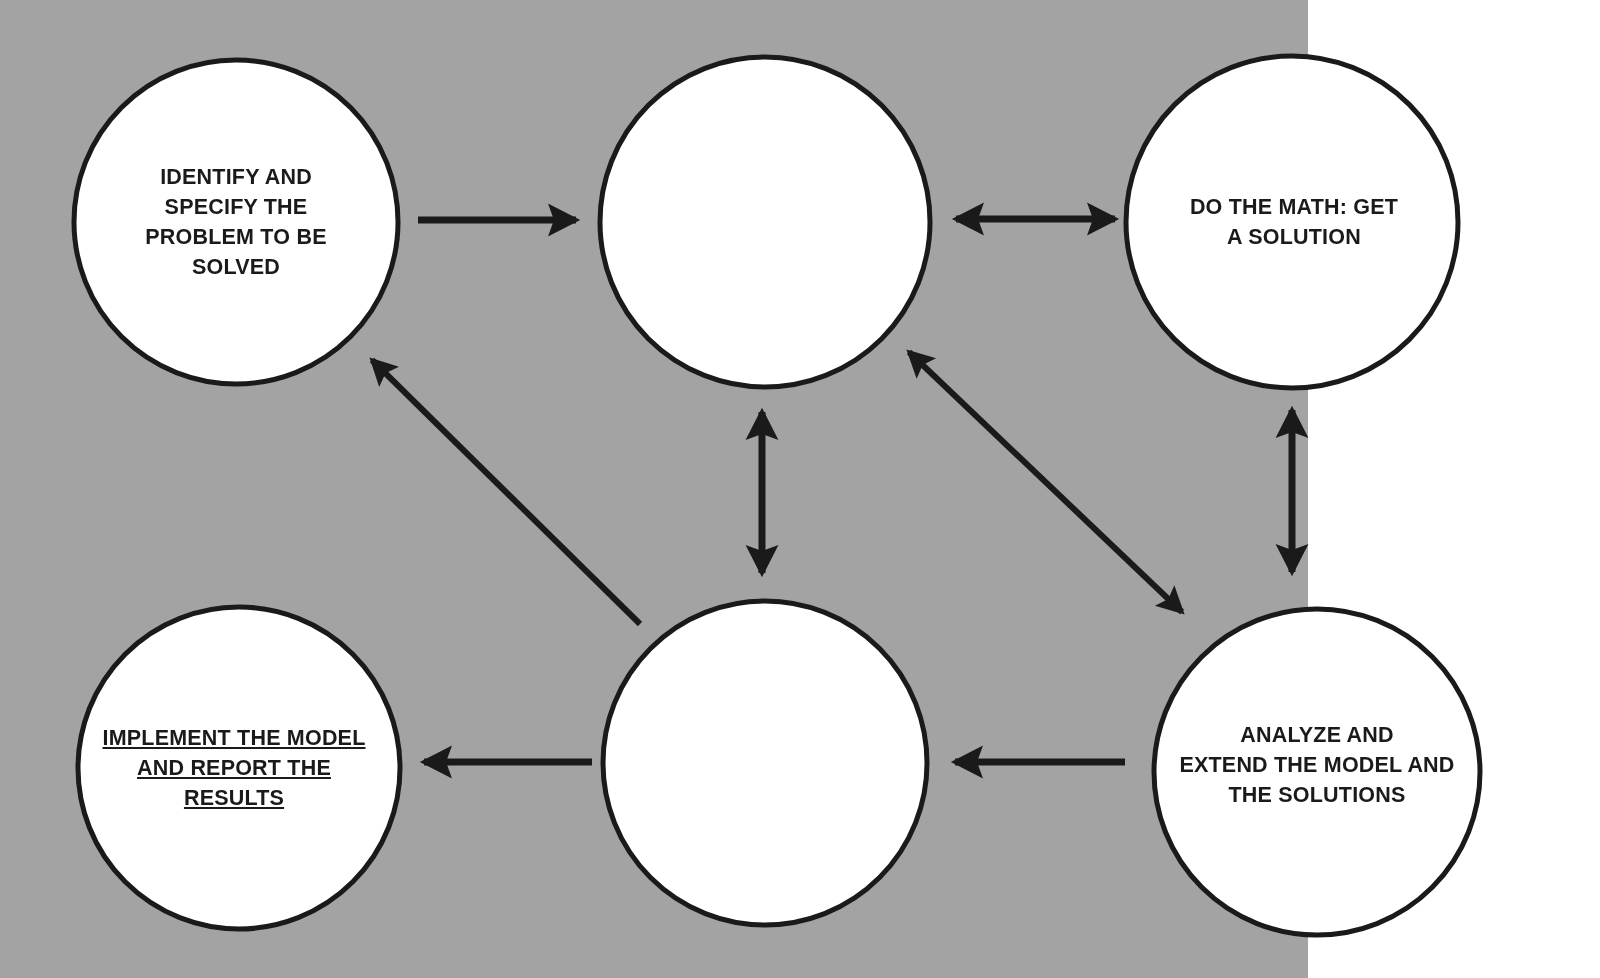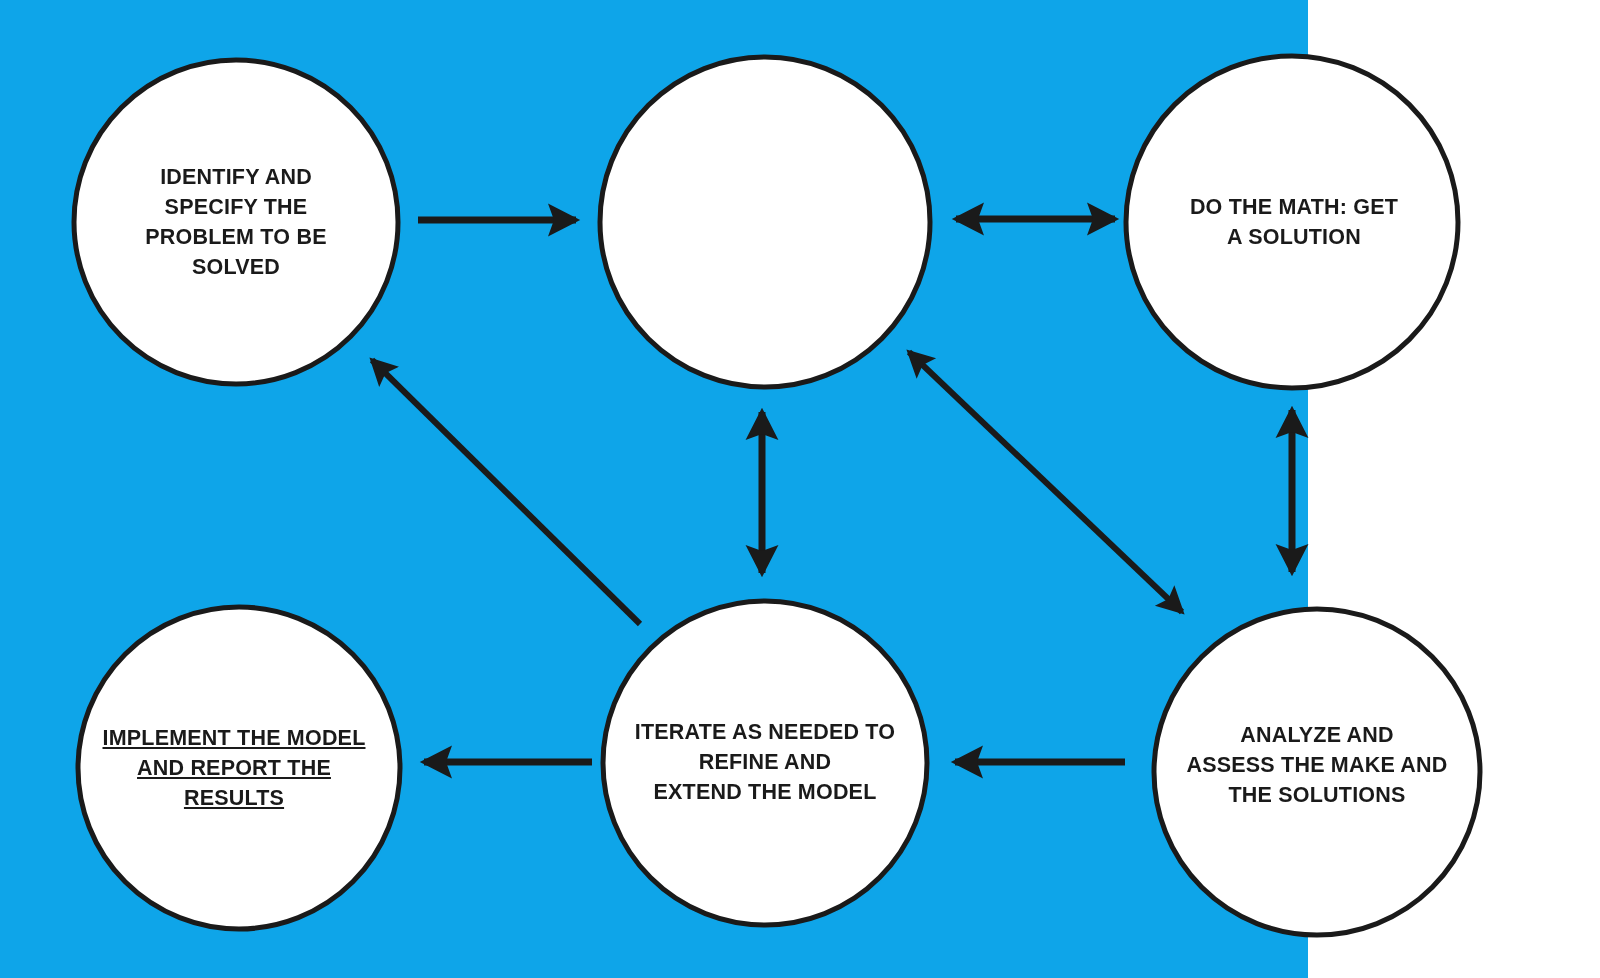--- a/index.html
+++ b/index.html
@@ -10,21 +10,21 @@
   body {
     width: 1600px;
     height: 978px;
     font-family: "Liberation Sans", sans-serif;
     overflow: hidden;
   }
   .diagram-root {
     position: relative;
     width: 1308px;
     height: 978px;
-    background: #0ea5e9;
+    background: #a3a3a3;
   }
   svg.diagram-canvas {
     position: absolute;
     top: 0;
     left: 0;
     width: 1600px;
     height: 978px;
     display: block;
   }
   .node-circle {
@@ -101,21 +101,18 @@
 SOLVED</div>
 
 
   <div class="node-label" style="left:1294px; top:222px; width:310px;text-align:center;">DO THE MATH: GET
 A SOLUTION</div>
 
   <div class="node-label" style="left:234px; top:768px; width:310px;text-decoration:underline;">IMPLEMENT THE MODEL
 AND REPORT THE
 RESULTS</div>
 
-  <div class="node-label" style="left:765px; top:762px; width:310px;">ITERATE AS NEEDED TO
-REFINE AND
-EXTEND THE MODEL</div>
 
   <div class="node-label" style="left:1317px; top:765px; width:330px;">ANALYZE AND
-ASSESS THE MAKE  AND
+EXTEND THE MODEL  AND
 THE SOLUTIONS</div>
 
 </div>
 
 </body></html>

